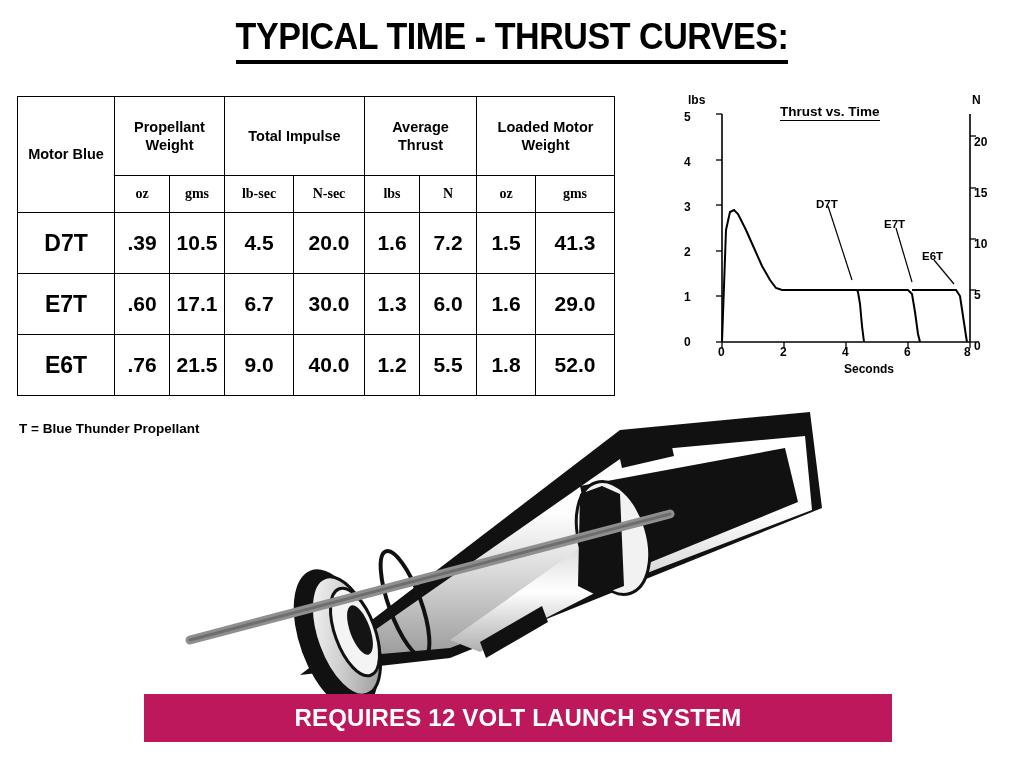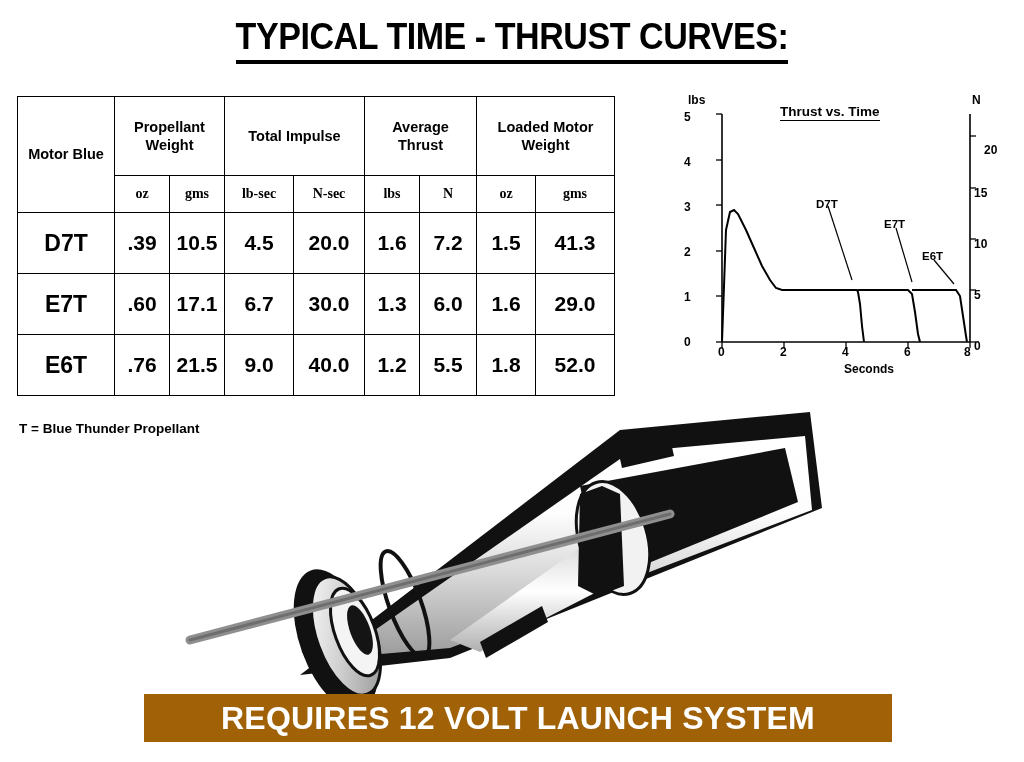--- a/index.html
+++ b/index.html
@@ -149,26 +149,26 @@
     height: 310px;
   }
 
   
   #footer-banner {
     position: absolute;
     left: 144px;
     top: 694px;
     width: 748px;
     height: 48px;
-    background: #a16207;
+    background: #be185d;
     color: #fff;
     display: flex;
     align-items: center;
     justify-content: center;
-    font-size: 32px;
+    font-size: 24px;
     font-weight: bold;
     letter-spacing: 0.2px;
   }
 </style>
 </head>
 <body>
 
 <div id="page-title">
   <span>TYPICAL TIME - THRUST CURVES:</span>
 </div>
@@ -237,21 +237,21 @@
   <div id="chart-ylabel-right">N</div>
   <div id="chart-xlabel">Seconds</div>
 
   <div class="tick-label" style="left:12px; top:20px;">5</div>
   <div class="tick-label" style="left:12px; top:65px;">4</div>
   <div class="tick-label" style="left:12px; top:110px;">3</div>
   <div class="tick-label" style="left:12px; top:155px;">2</div>
   <div class="tick-label" style="left:12px; top:200px;">1</div>
   <div class="tick-label" style="left:12px; top:245px;">0</div>
 
-  <div class="tick-label" style="left:312px; top:45px;margin-top:8px;">20</div>
+  <div class="tick-label" style="left:302px; top:45px;">20</div>
   <div class="tick-label" style="left:302px; top:96px;text-align:right;">15</div>
   <div class="tick-label" style="left:302px; top:147px;text-align:right;">10</div>
   <div class="tick-label" style="left:302px; top:198px;">5</div>
   <div class="tick-label" style="left:302px; top:249px;">0</div>
 
   <div class="tick-label" style="left:46px;  top:255px;">0</div>
   <div class="tick-label" style="left:108px; top:255px;">2</div>
   <div class="tick-label" style="left:170px; top:255px;">4</div>
   <div class="tick-label" style="left:232px; top:255px;">6</div>
   <div class="tick-label" style="left:292px; top:255px;">8</div>

